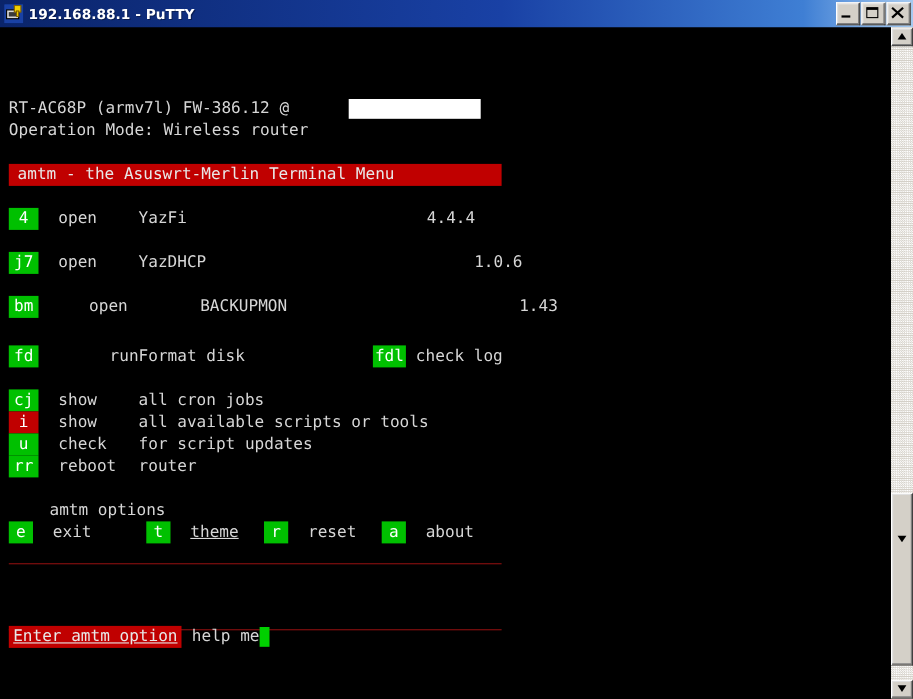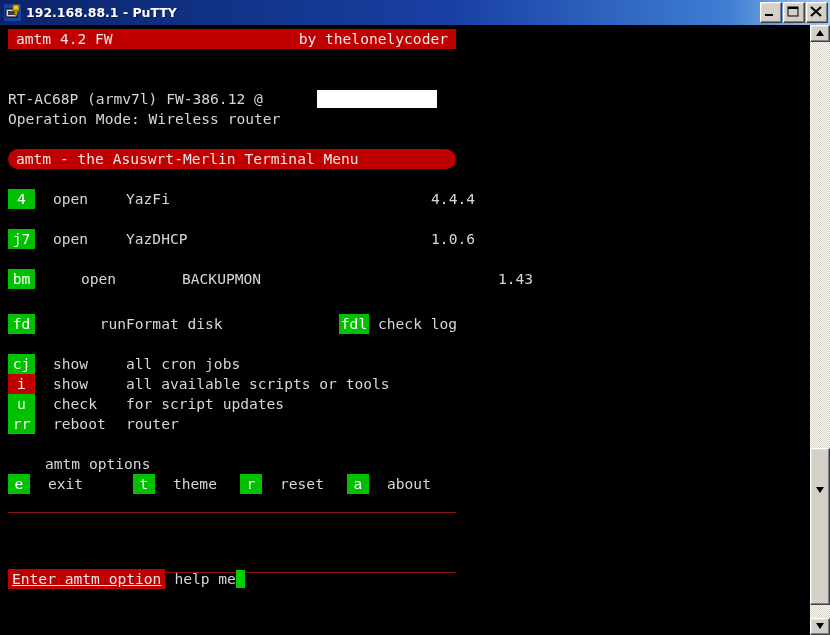--- a/index.html
+++ b/index.html
@@ -232,57 +232,53 @@
     </span>
     <span class="winbtn">
       <svg width="18" height="17" viewBox="0 0 18 17">
         <path d="M4 4 L14 13 M14 4 L4 13" stroke="#000" stroke-width="2" fill="none"></path>
       </svg>
     </span>
   </div>
 
   <div id="terminal">
 
-    <div class="redbar" style="top:4px;">
-      <span class="l">amtm 4.2 FW</span>
-      <span class="r">by thelonelycoder</span>
-    </div>
 
     <div class="row pad" style="top:64px;">
       <span>RT-AC68P (armv7l) FW-386.12 @</span>
     </div>
     <div class="redact" style="left:317px; top:65px; width:120px;"></div>
 
     <div class="row pad" style="top:84px;">
       <span>Operation Mode: Wireless router</span>
     </div>
 
-    <div class="redbar" style="top:124px;border-radius:10px;">
+    <div class="redbar" style="top:124px;">
       <span class="l">amtm - the Asuswrt-Merlin Terminal Menu</span>
     </div>
 
     <div class="row" style="top:164px; left:8px;">
       <span class="badge">4</span>
       <span class="plain" style="display:inline-block;width:91px;padding-left:18px;box-sizing:border-box;">open</span>
       <span class="plain" style="display:inline-block;width:262px;">YazFi</span>
-      <span class="plain" style="display:inline-block;width:87px;text-align:right;">4.4.4</span>
+      <span class="plain" style="display:inline-block;width:87px;text-align:left;">4.4.4</span>
     </div>
 
     <div class="row" style="top:204px; left:8px;">
       <span class="badge">j7</span>
       <span class="plain" style="display:inline-block;width:91px;padding-left:18px;box-sizing:border-box;">open</span>
       <span class="plain" style="display:inline-block;width:262px;">YazDHCP</span>
       <span class="plain" style="display:inline-block;width:87px;text-align:right;">1.0.6</span>
     </div>
 
     <div class="row" style="top:244px; left:8px;gap:28px;">
       <span class="badge">bm</span>
       <span class="plain" style="display:inline-block;width:91px;padding-left:18px;box-sizing:border-box;">open</span>
       <span class="plain" style="display:inline-block;width:262px;">BACKUPMON</span>
-      <span class="plain" style="display:inline-block;width:87px;text-align:center;">1.43</span>
+      <span class="plain" style="display:inline-block;width:87px;text-align:left;">1.43</span>
     </div>
 
     <div class="row" style="top:289px; left:8px;">
       <span class="badge">fd</span>
       <span class="plain" style="display:inline-block;width:91px;padding-left:18px;box-sizing:border-box;text-align:right;">run</span>
       <span class="plain" style="display:inline-block;width:213px;">Format disk</span>
       <span class="badge w30">fdl</span>
       <span class="plain" style="padding-left:9px;">check log</span>
     </div>
 
@@ -311,21 +307,21 @@
     </div>
 
     <div class="row" style="top:429px; left:45px;">
       <span>amtm options</span>
     </div>
 
     <div class="row" style="top:449px; left:8px;">
       <span class="badge w18">e</span>
       <span class="plain" style="display:inline-block;width:103px;padding-left:18px;box-sizing:border-box;">exit</span>
       <span class="badge w18">t</span>
-      <span class="plain" style="display:inline-block;width:85px;padding-left:18px;box-sizing:border-box;">theme</span>
+      <span class="plain" style="display:inline-block;width:85px;padding-left:18px;box-sizing:border-box;text-decoration:underline;">theme</span>
       <span class="badge w18">r</span>
       <span class="plain" style="display:inline-block;width:85px;padding-left:18px;box-sizing:border-box;">reset</span>
       <span class="badge w18">a</span>
       <span class="plain" style="padding-left:18px;">about</span>
     </div>
 
     <div class="hrline" style="top:487px;"></div>
 
 
     <div class="hrline" style="top:547px;"></div>

